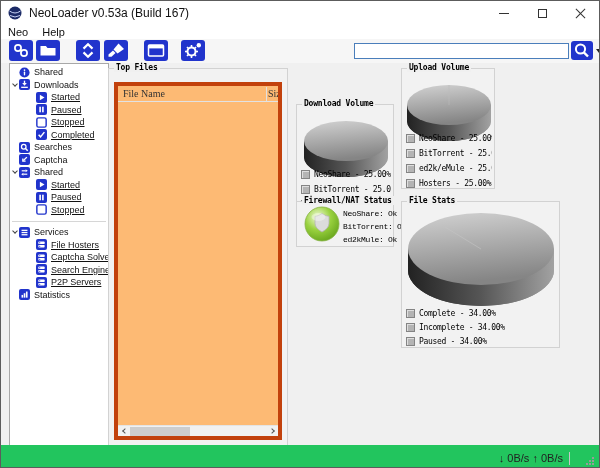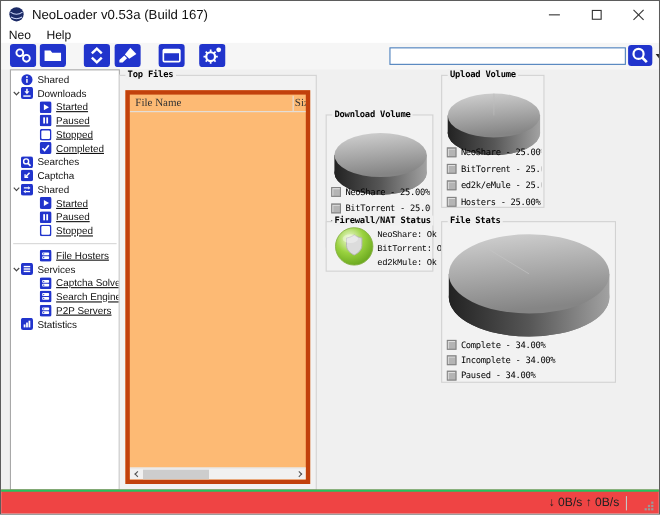--- a/index.html
+++ b/index.html
@@ -84,22 +84,22 @@
         box-shadow:inset 1px 1px 0 #dedede; margin-right:4px; }
   .ltxt { font-family:"DejaVu Sans Mono", monospace; font-size:8px; letter-spacing:-0.3px;
           color:#000; white-space:nowrap; }
 
   
   .fw-lines { position:absolute; left:46px; top:5px; }
   .fw-line { font-family:Liberation Mono, monospace; font-size:8px; letter-spacing:-0.3px;
              color:#000; line-height:13px; white-space:nowrap; }
 
   
-  .statusbar { position:absolute; left:0; right:0; bottom:0; height:22px; background:#ef4444;
-               border-top:2px solid #22c55e; display:flex; align-items:center;
+  .statusbar { position:absolute; left:0; right:0; bottom:0; height:22px; background:#22c55e;
+               border-top:4px solid #22c55e; display:flex; align-items:center;
                justify-content:flex-end; font-size:11px; color:#222; }
   .sb-div { width:1px; height:13px; background:#c6c6c6; margin:0 6px; }
   .sb-grip { position:relative; width:10px; height:10px; margin:6px 3px 0 10px; }
   .sb-grip i { position:absolute; width:2px; height:2px; background:#9a9a9a;
                box-shadow:6px 0 0 #9a9a9a, 6px -3px 0 #9a9a9a, 6px -6px 0 #9a9a9a,
                           3px 0 0 #9a9a9a, 3px -3px 0 #9a9a9a, 0 -6px 0 transparent;
                left:0; top:7px; }
 </style>
 </head>
 <body>
@@ -366,34 +366,34 @@
           </svg>
           <span>Paused</span>
         </div>
       <div class="trow lvl1">
           <svg class="si">
             <use href="#i-stop"></use>
           </svg>
           <span>Stopped</span>
         </div>
       <div class="tsep"></div>
-      <div class="trow lvl1">
-          <svg class="si">
-            <use href="#i-server"></use>
-          </svg>
-          <span>File Hosters</span>
-        </div>
       <div class="trow">
           <span class="chev">
             <i class="chev-g"></i>
           </span>
           <svg class="si">
             <use href="#i-serv"></use>
           </svg>
           <span>Services</span>
+        </div>
+      <div class="trow lvl1">
+          <svg class="si">
+            <use href="#i-server"></use>
+          </svg>
+          <span>File Hosters</span>
         </div>
       <div class="trow lvl1">
           <svg class="si">
             <use href="#i-server"></use>
           </svg>
           <span>Captcha Solvers</span>
         </div>
       <div class="trow lvl1">
           <svg class="si">
             <use href="#i-server"></use>

